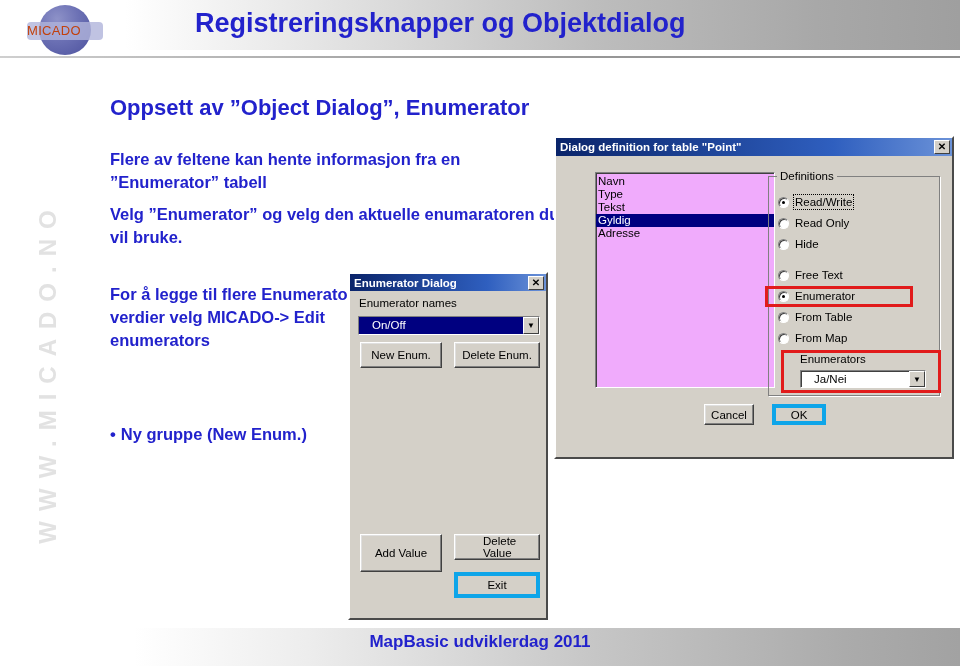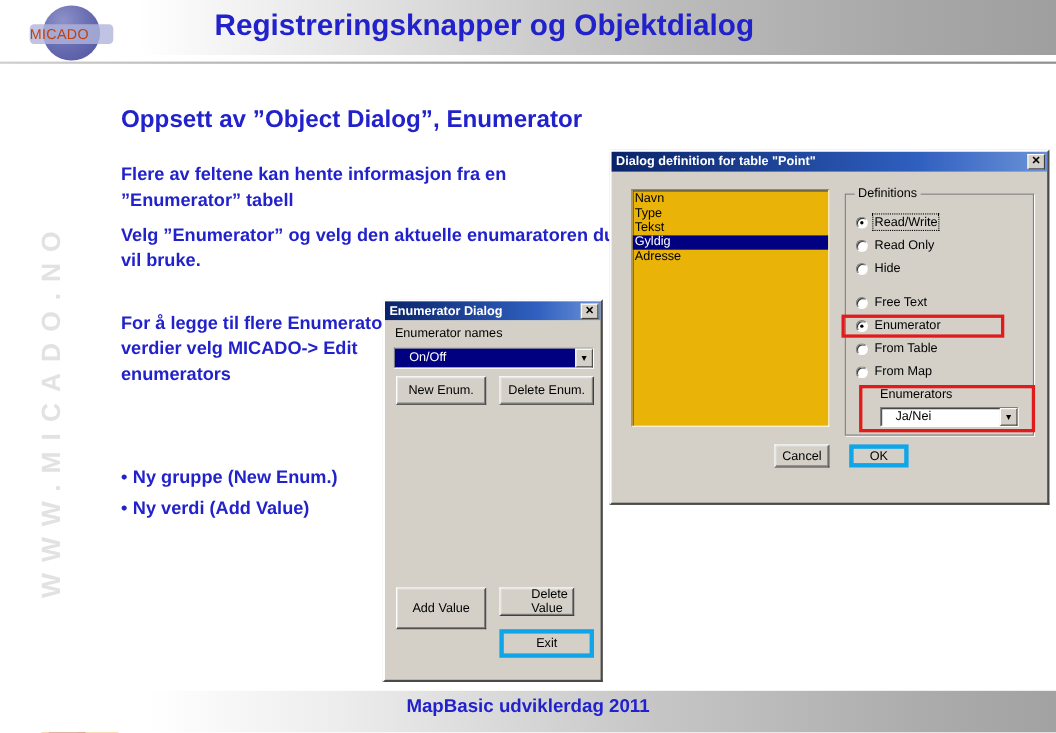--- a/index.html
+++ b/index.html
@@ -131,27 +131,28 @@
     box-shadow:inset -1px -1px 0 #808080, inset 1px 1px 0 #dfdfdf;
     font-size:11.5px;color:#000;
     display:flex;align-items:center;justify-content:center;
     box-sizing:border-box;cursor:default;
   }
   .w-btn.default{
     border:4px solid #0ea5e9;
     box-shadow:none;
   }
   .w-field{
-    background:#eab308;
+    background:#f0abfc;
     border-top:1px solid #808080;border-left:1px solid #808080;
     border-right:1px solid #ffffff;border-bottom:1px solid #ffffff;
     box-shadow:inset 1px 1px 0 #404040;
     box-sizing:border-box;
     font-size:11.5px;color:#000;
     overflow:hidden;
+    margin-left:21px;
   }
   .w-combo{
     position:absolute;
     background:#ffffff;
     border-top:1px solid #808080;border-left:1px solid #808080;
     border-right:1px solid #ffffff;border-bottom:1px solid #ffffff;
     box-shadow:inset 1px 1px 0 #404040;
     box-sizing:border-box;
     display:flex;align-items:stretch;
   }
@@ -220,42 +221,41 @@
 
   </div>
 </div>
 
 <div id="slide-title">Oppsett av ”Object Dialog”, Enumerator</div>
 <div class="body-par" id="par1">Flere av feltene kan hente informasjon fra en ”Enumerator” tabell</div>
 <div class="body-par" id="par2">Velg ”Enumerator” og velg den aktuelle enumaratoren du vil bruke.</div>
 <div class="body-par" id="par3">For å legge til flere Enumerator verdier velg MICADO-&gt; Edit enumerators</div>
 <div id="bullets">
   <div><span class="dot">•</span><span>Ny gruppe (New Enum.)</span></div>
-  <div><span class="dot">•</span><span>Ny verdi (Add Value)</span></div>
 </div>
 
 <div class="win" id="enum-win" style="left:348px;top:272px;width:200px;height:348px;">
   <div class="win-title">
     <span class="t">Enumerator Dialog</span>
     <span class="win-close">✕</span>
   </div>
 
   <div class="w-label" style="position:absolute;left:9px;top:23px;">Enumerator names</div>
 
   <div class="w-combo sel" style="left:8px;top:42px;width:182px;height:19px;">
     <span class="val">On/Off</span>
     <span class="arrow">▼</span>
   </div>
 
   <div class="w-btn" style="position:absolute;left:10px;top:68px;width:82px;height:26px;">New Enum.</div>
   <div class="w-btn" style="position:absolute;left:104px;top:68px;width:86px;height:26px;">Delete Enum.</div>
 
 
   <div class="w-btn" style="position:absolute;left:10px;top:260px;width:82px;height:38px;">Add Value</div>
-  <div class="w-btn" style="position:absolute;left:104px;top:260px;width:68px;height:26px;padding-left:28px;">Delete Value</div>
+  <div class="w-btn" style="position:absolute;left:104px;top:260px;width:86px;height:26px;padding-left:28px;">Delete Value</div>
   <div class="w-btn default" style="position:absolute;left:104px;top:298px;width:86px;height:26px;">Exit</div>
 </div>
 
 <div class="win" id="def-win" style="left:554px;top:136px;width:400px;height:323px;">
   <div class="win-title" style="height:18px;">
     <span class="t">Dialog definition for table "Point"</span>
     <span class="win-close">✕</span>
   </div>
 
   <div class="w-field" style="position:absolute;left:18px;top:34px;width:180px;height:216px;padding:2px 0 0 0;">

